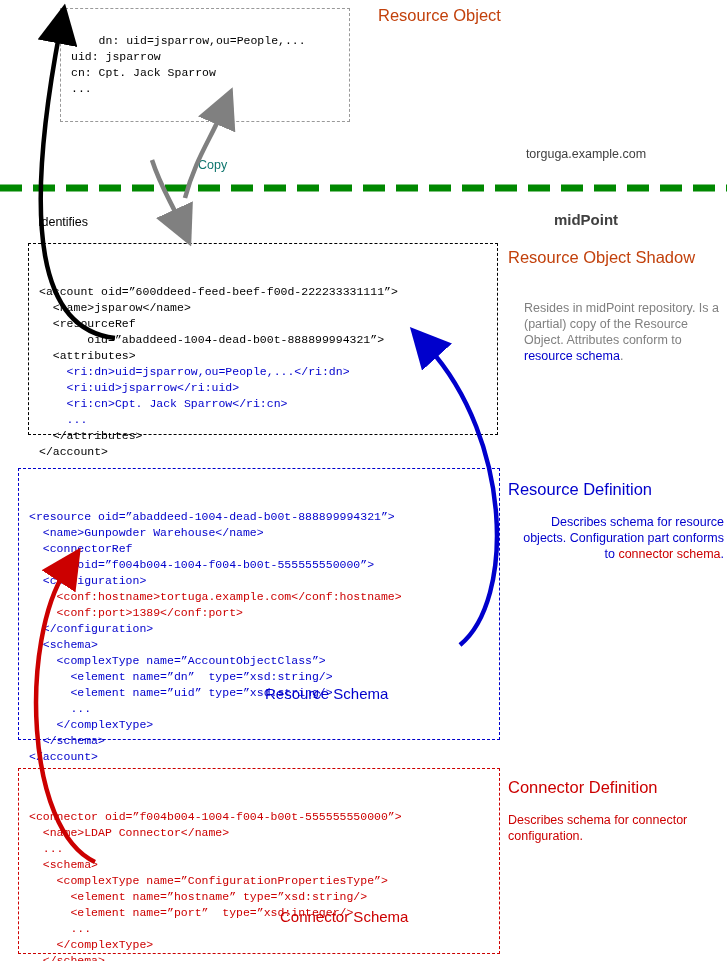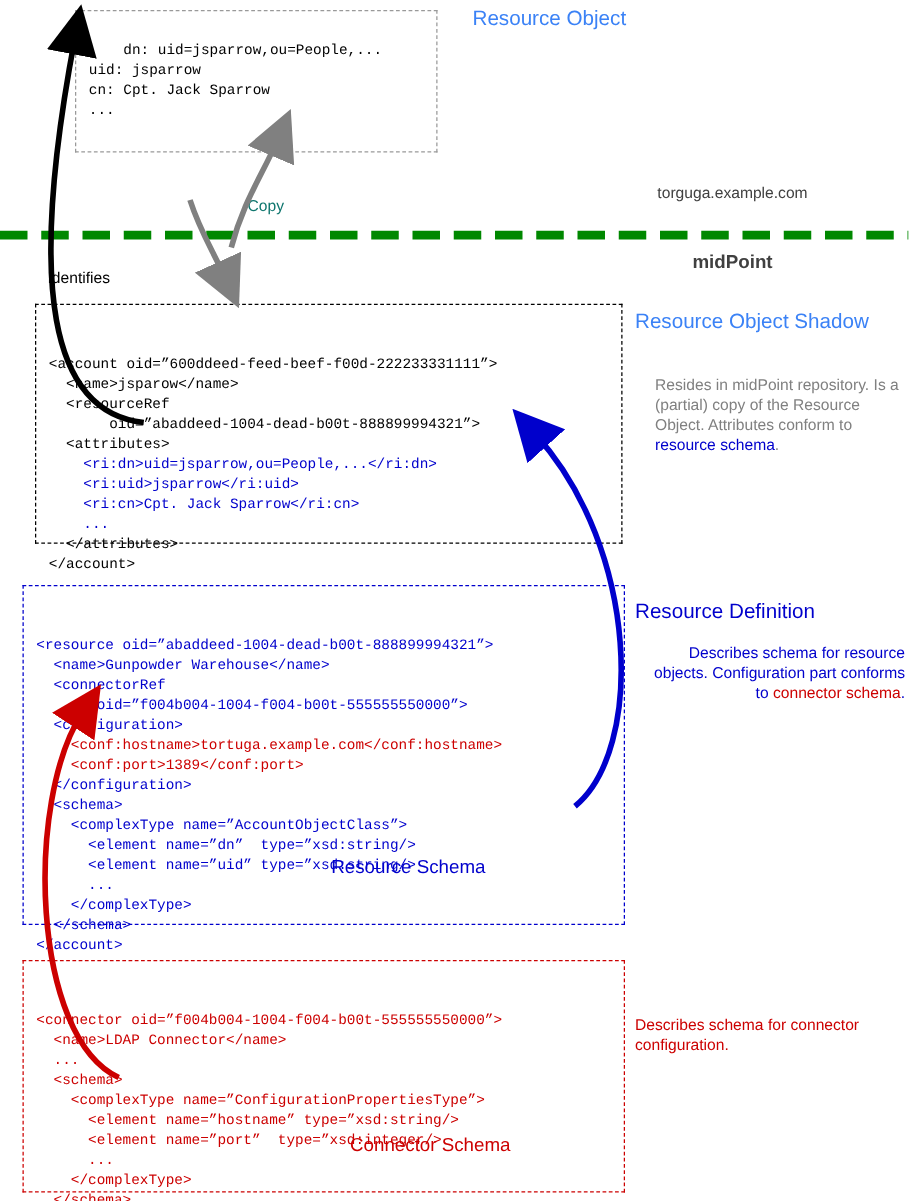--- a/index.html
+++ b/index.html
@@ -36,21 +36,21 @@
     border: 1px dashed #0000cc;
   }
   .dashed-red {
     border: 1px dashed #cc0000;
   }
   .blue-txt { color: #0000cc; }
   .red-txt { color: #cc0000; }
 
   .heading {
     position: absolute;
-    color: #3b82f6;
+    color: #c2410c;
     font-size: 16.5px;
     font-family: "Liberation Sans", sans-serif;
   }
   .heading.blue { color: #0000cc; }
   .heading.red { color: #cc0000; }
 
   .desc {
     position: absolute;
     color: #808080;
     font-size: 12.5px;
@@ -107,21 +107,21 @@
     <span>dn: uid=jsparrow,ou=People,...
 uid: jsparrow
 cn: Cpt. Jack Sparrow
 ...</span>
   </div>
 
   <div class="heading" style="left:378px; top:6px;">Resource Object</div>
 
 
   <div class="boundary-label bl-host" style="left:460px; top:147px; width:252px;">torguga.example.com</div>
-  <div class="boundary-label bl-mp" style="left:460px; top:201px; width:252px;">midPoint</div>
+  <div class="boundary-label bl-mp" style="left:460px; top:211px; width:252px;">midPoint</div>
 
   <div class="label gray" style="left:198px; top:158px;">Copy</div>
   <div class="label" style="left:38px; top:215px;">Identifies</div>
 
   <div class="code-box dashed-black" style="left:28px; top:243px; width:470px; height:192px; padding:8px 10px;">
     <div id="shadow-code"><div class="">&lt;account oid=”600ddeed-feed-beef-f00d-222233331111”&gt;</div><div class="">  &lt;name&gt;jsparow&lt;/name&gt;</div><div class="">  &lt;resourceRef</div><div class="">       oid=”abaddeed-1004-dead-b00t-888899994321”&gt;</div><div class="">  &lt;attributes&gt;</div><div class="blue-txt">    &lt;ri:dn&gt;uid=jsparrow,ou=People,...&lt;/ri:dn&gt;</div><div class="blue-txt">    &lt;ri:uid&gt;jsparrow&lt;/ri:uid&gt;</div><div class="blue-txt">    &lt;ri:cn&gt;Cpt. Jack Sparrow&lt;/ri:cn&gt;</div><div class="blue-txt">    ...</div><div class="">  &lt;/attributes&gt;</div><div class="">&lt;/account&gt;</div></div>
   </div>
 
   <div class="heading" style="left:508px; top:247px; width:210px; line-height:21px;">Resource Object Shadow</div>
 
@@ -140,20 +140,21 @@
   <div class="desc blue" style="left:512px; top:514px; width:212px;text-align:right;">
     <span>Describes </span><span class="link-b">schema</span><span> for resource objects. Configuration part conforms to </span><span class="link-r">connector schema</span><span>.</span>
   </div>
 
   <div class="code-box dashed-red" style="left:18px; top:768px; width:482px; height:186px; padding:8px 10px;">
     <div id="condef-code"><div class="red-txt">&lt;connector oid=”f004b004-1004-f004-b00t-555555550000”&gt;</div><div class="red-txt">  &lt;name&gt;LDAP Connector&lt;/name&gt;</div><div class="red-txt">  ...</div><div class="red-txt">  &lt;schema&gt;</div><div class="red-txt">    &lt;complexType name=”ConfigurationPropertiesType”&gt;</div><div class="red-txt">      &lt;element name=”hostname” type=”xsd:string/&gt;</div><div class="red-txt">      &lt;element name=”port”  type=”xsd:integer/&gt;</div><div class="red-txt">      ...</div><div class="red-txt">    &lt;/complexType&gt;</div><div class="red-txt">  &lt;/schema&gt;</div></div>
   </div>
 
   <div class="schema-caption red" style="left:280px; top:908px;">Connector Schema</div>
 
+  <div class="heading red" style="left:508px; top:778px;">Connector Definition</div>
 
   <div class="desc red" style="left:508px; top:812px; width:212px;">
     <span>Describes </span><span class="link-r">schema</span><span> for connector configuration.</span>
   </div>
 
   <svg class="overlay" viewBox="0 0 727 961">
     <defs>
       <marker id="arrow-black" markerWidth="9" markerHeight="9" refX="3" refY="4.5" orient="auto">
         <path d="M0,0 L9,4.5 L0,9 z" fill="#000000"></path>
       </marker>

